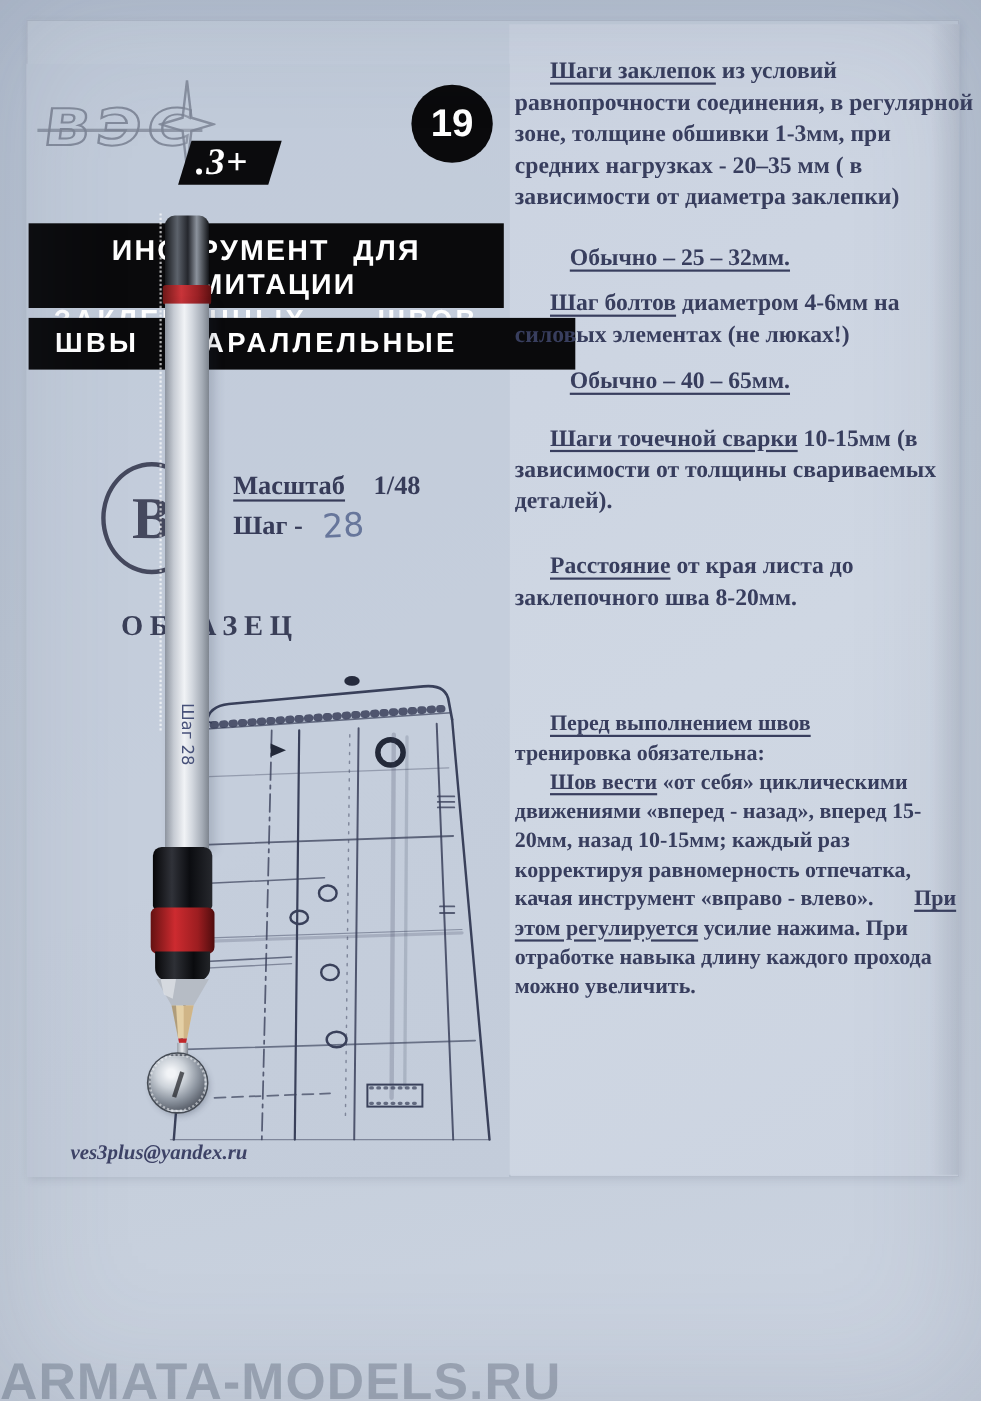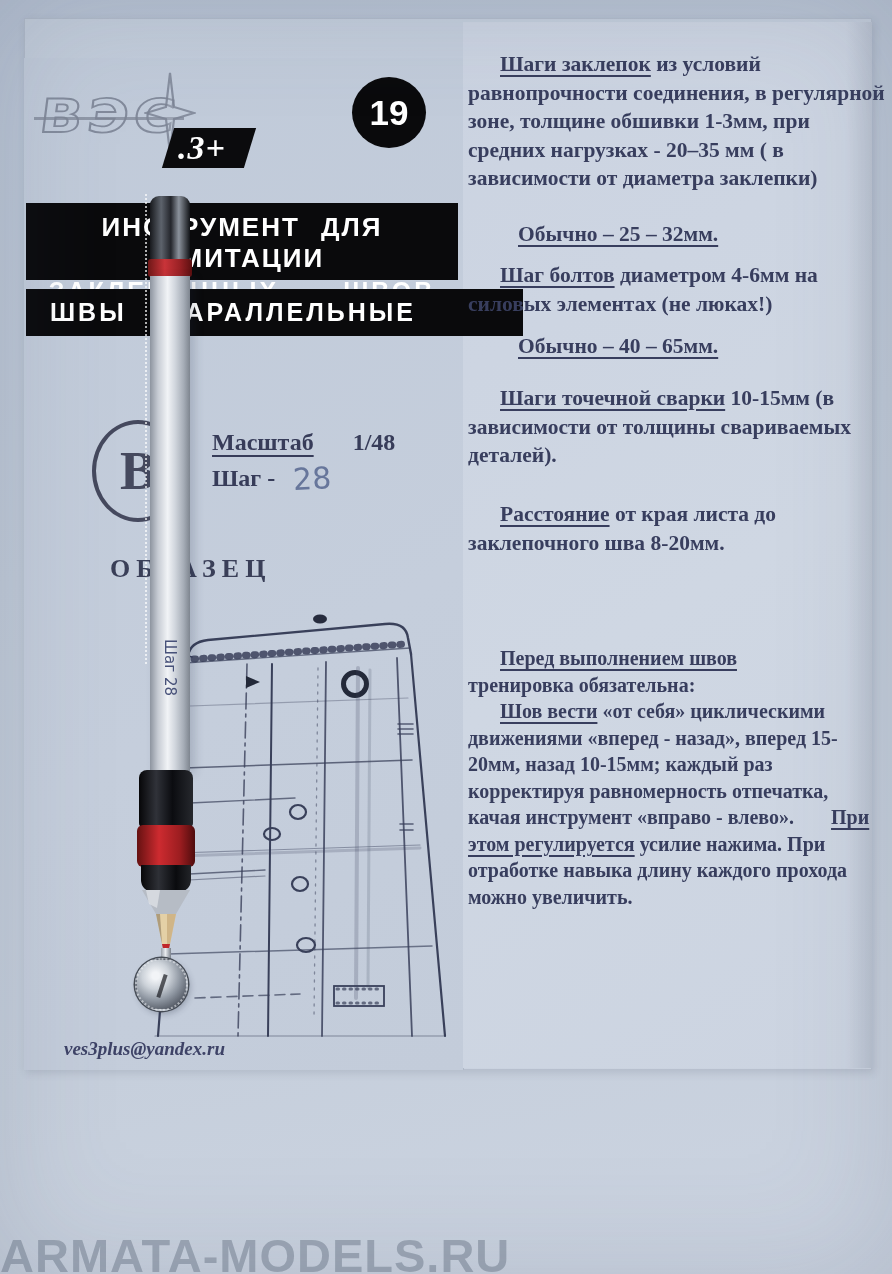--- a/index.html
+++ b/index.html
@@ -31,21 +31,21 @@
   .ves-logo .strike{position:absolute;left:-6px;top:33px;width:150px;height:3px;
     background:#7d8596;opacity:.75;}
   .ves-star{position:absolute;left:104px;top:-14px;opacity:.85;}
   .age-tag{position:absolute;left:168px;top:128px;width:82px;height:40px;
     background:#0b0b0d;transform:skewX(-17deg);}
   .age-tag .tag-text{position:absolute;left:10px;top:0px;transform:skewX(17deg);
     color:#fff;font-family:"Liberation Serif",serif;font-weight:700;font-style:italic;
     font-size:34px;line-height:40px;letter-spacing:1px;}
 
   
-  .badge19{position:absolute;left:352px;top:77px;width:74px;height:71px;border-radius:50%;
+  .badge19{position:absolute;left:374px;top:77px;width:74px;height:71px;border-radius:50%;
     background:#0a0a0c;color:#fff;display:flex;align-items:center;justify-content:center;
     font-family:"Liberation Sans","DejaVu Sans",sans-serif;font-weight:700;font-size:35px;}
 
   
   .banner1{position:absolute;left:26px;top:203px;width:432px;height:77px;background:#0a0a0c;
     color:#fff;font-family:"Liberation Sans","DejaVu Sans",sans-serif;font-weight:700;
     text-align:center;}
   .banner1 .l1{margin-top:9px;font-size:26px;letter-spacing:2px;word-spacing:12px;}
   .banner1 .l2{margin-top:3px;font-size:25px;letter-spacing:3px;word-spacing:54px;}
   .banner2{position:absolute;left:26px;top:289px;width:497px;height:47px;background:#0a0a0c;
@@ -53,21 +53,21 @@
     font-size:25px;letter-spacing:3px;word-spacing:28px;line-height:47px;padding-left:24px;
     box-sizing:border-box;}
 
   
   .maker{position:absolute;left:92px;top:420px;width:84px;height:94px;border:4px solid #303349;
     border-radius:50%;display:flex;align-items:center;justify-content:center;
     font-size:54px;font-weight:700;color:#303349;opacity:.85;}
   .specs{position:absolute;left:212px;top:424px;width:260px;font-weight:700;font-size:24px;}
   .spec-row{display:flex;align-items:center;height:36px;}
   .lbl-u{text-decoration:underline;text-decoration-thickness:2px;text-underline-offset:5px;}
-  .scale-val{margin-left:39px;}
+  .scale-val{margin-left:26px;}
   .rivet-dot{width:24px;height:20px;border-radius:50%;margin-left:26px;
     background:radial-gradient(circle at 38% 35%,#d04a3c 15%,#b5342c 55%,#7e1f1c);}
   .rivet-line{width:38px;height:2px;background:#8a5a58;opacity:.55;margin-left:4px;}
   .step-val{margin-left:18px;font-family:"DejaVu Sans","Liberation Sans",sans-serif;
     font-weight:400;font-size:30px;color:#67769b;transform:rotate(-3deg);}
 
   .sample{position:absolute;left:110px;top:554px;font-size:26px;font-weight:600;
     letter-spacing:6px;color:#3a3f58;}
 
   

